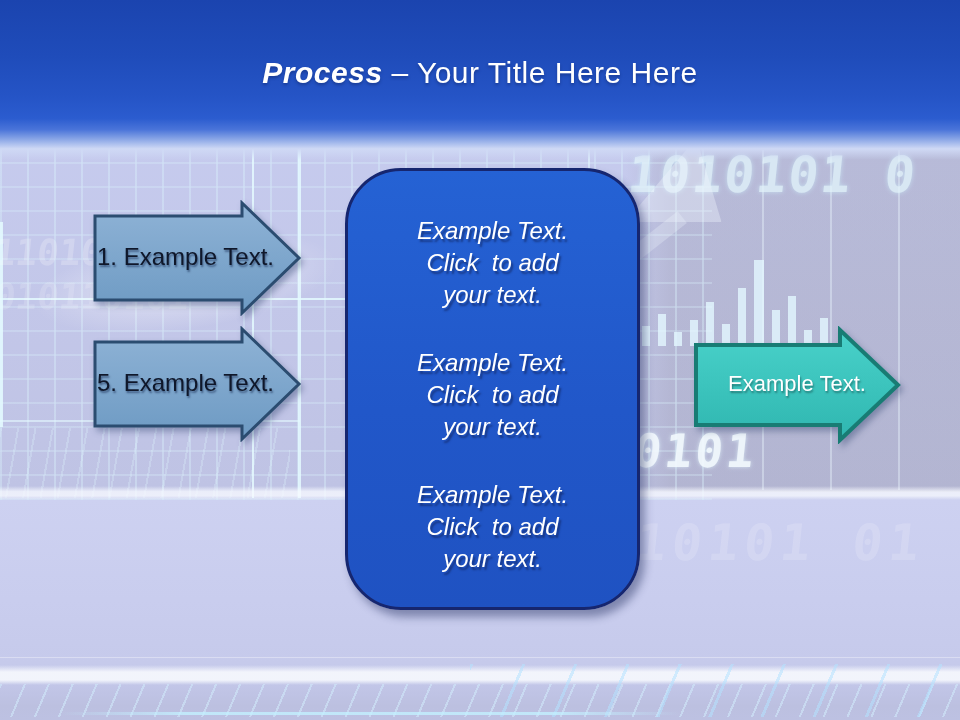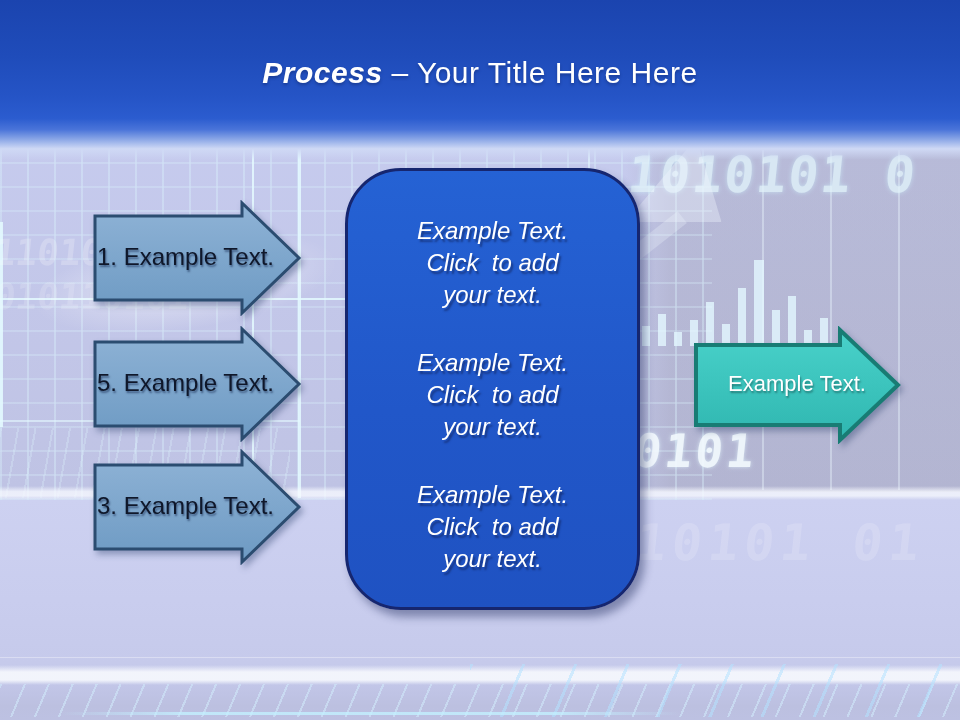--- a/index.html
+++ b/index.html
@@ -171,32 +171,20 @@
           <linearGradient id="gs2" x1="0" y1="0" x2="0" y2="1">
         <stop offset="0" stop-color="#8fb3d6"></stop>
             <stop offset="1" stop-color="#6d9ac3"></stop>
           </linearGradient>
         </defs>
       <path d="M3,16 L150,16 L150,3 L207,58 L150,113 L150,100 L3,100 Z" fill="url(#gs2)" stroke="#2b4c70" stroke-width="3"></path>
     </svg>
     <span class="step-label">5. Example Text.</span>
   </div>
 
-  <div class="step step3">
-    <svg width="210" height="116" viewBox="0 0 210 116">
-      <defs>
-          <linearGradient id="gs3" x1="0" y1="0" x2="0" y2="1">
-        <stop offset="0" stop-color="#8fb3d6"></stop>
-            <stop offset="1" stop-color="#6d9ac3"></stop>
-          </linearGradient>
-        </defs>
-      <path d="M3,16 L150,16 L150,3 L207,58 L150,113 L150,100 L3,100 Z" fill="url(#gs3)" stroke="#2b4c70" stroke-width="3"></path>
-    </svg>
-    <span class="step-label">3. Example Text.</span>
-  </div>
 
   <div class="detail-box">
     <div class="block">
       <div class="dline">Example Text.</div>
       <div class="dline">Click  to add</div>
       <div class="dline">your text.</div>
     </div>
     <div class="block">
       <div class="dline">Example Text.</div>
       <div class="dline">Click  to add</div>

